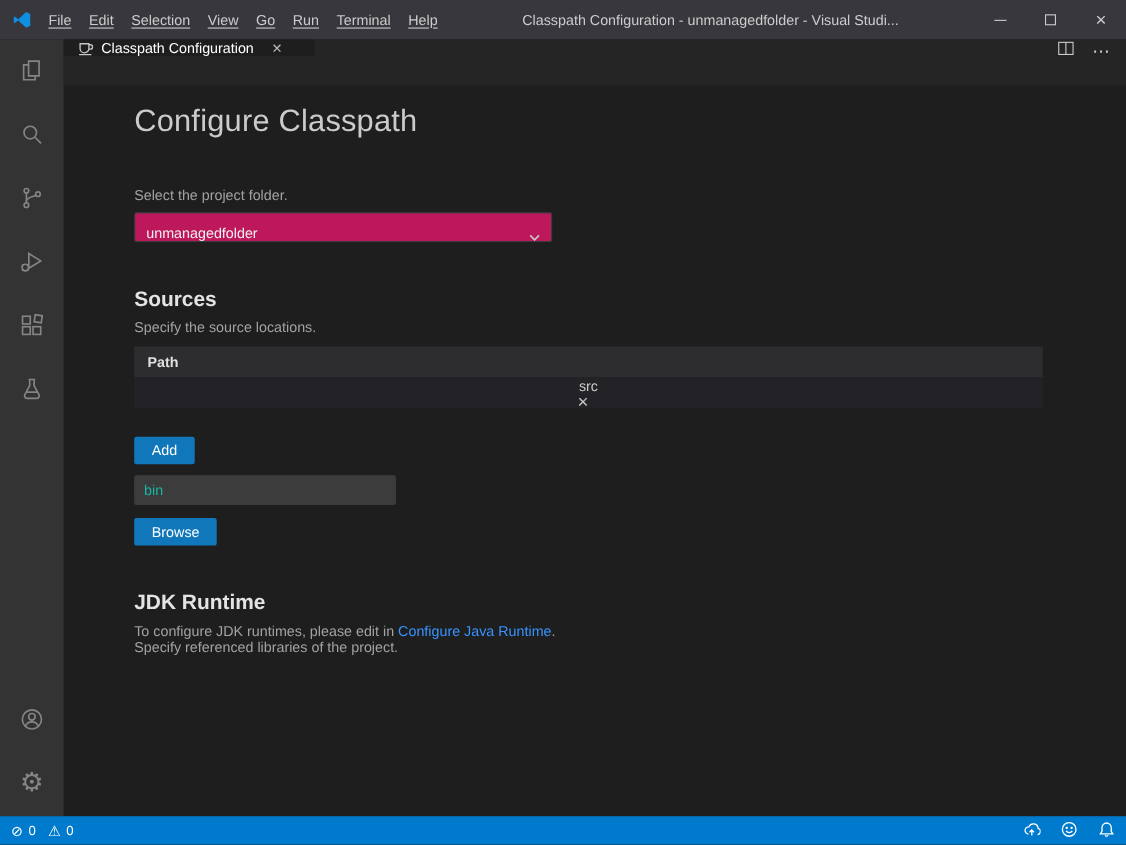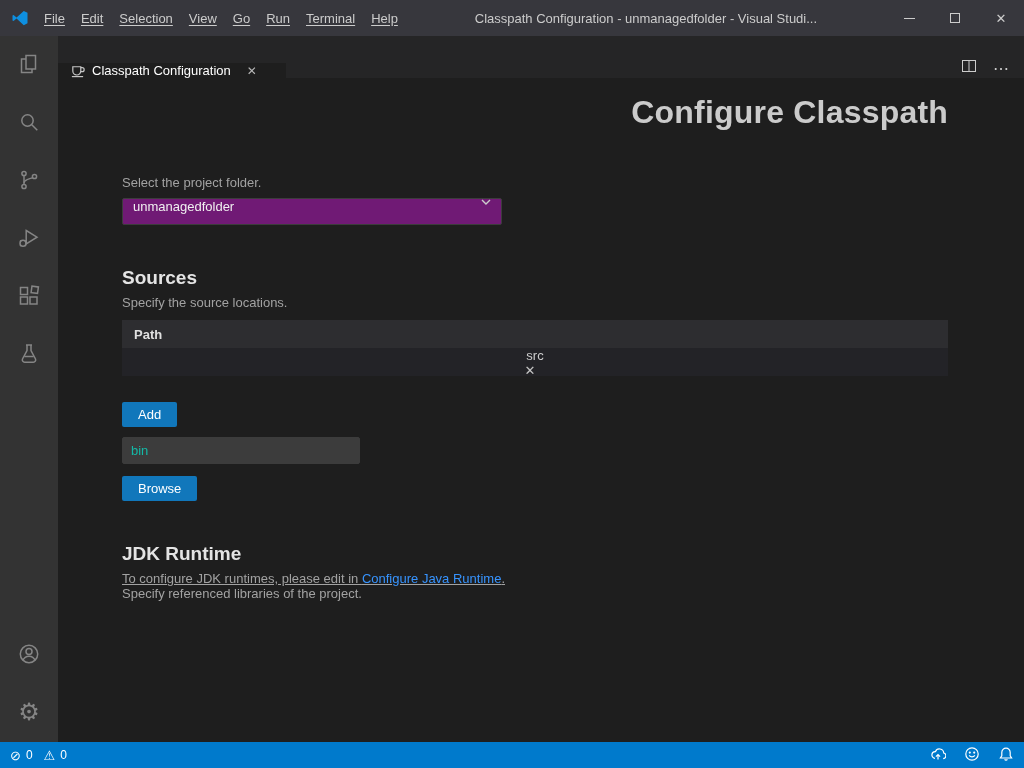--- a/index.html
+++ b/index.html
@@ -27,60 +27,60 @@
                  justify-content:space-between; padding:4px 0 6px; flex:0 0 auto; }
   .ab-group { display:flex; flex-direction:column; gap:10px; }
   .ab-item { width:58px; height:48px; display:flex; align-items:center; justify-content:center; cursor:pointer; }
   .ab-item svg { stroke:#858585; fill:none; stroke-width:1.5; }
   .gear-glyph { font-size:24px; color:#858585; line-height:1; }
 
   .editor { flex:1; display:flex; flex-direction:column; min-width:0; background:#1e1e1e; }
 
   
   .tabbar { height:42px; background:#252526; display:flex; justify-content:space-between;
-            align-items:flex-end; flex:0 0 auto; }
+            align-items:flex-start; flex:0 0 auto; }
   .tab { display:flex; align-items:center; background:#1e1e1e; padding:0 12px;
          min-width:228px; cursor:pointer; }
   .tab-icon { margin-right:7px; display:flex; }
   .tab-icon svg { stroke:#c5c5c5; fill:none; stroke-width:1.3; }
   .tab-label { color:#ffffff; font-size:13px; white-space:nowrap; }
   .tab-close { color:#b8b8b8; font-size:12px; margin-left:16px; cursor:pointer; }
   .tab-actions { display:flex; align-items:center; gap:16px; padding-right:14px; color:#cccccc; }
   .tab-actions svg { stroke:#cccccc; fill:none; }
   .more-actions { font-size:16px; letter-spacing:1px; cursor:pointer; }
 
   
   .content { flex:1; overflow:hidden; padding:16px 76px 0 64px; }
-  h1.page-title { font-size:32px; font-weight:700; color:#cbcbcb; letter-spacing:.2px;text-align:right; }
+  h1.page-title { font-size:28px; font-weight:400; color:#cbcbcb; letter-spacing:.2px; }
   .field-label { font-size:13px; color:#a2a2a2; }
   .label-project { margin-top:44px; margin-bottom:8px; }
   h2.section { font-size:19px; font-weight:700; color:#e4e4e4; margin:42px 0 6px; }
 
-  .dropdown { width:380px; height:27px; background:#701a75; border:1px solid #3c3c3c;
-              border-radius:2px; display:flex; align-items:flex-start; justify-content:space-between;
+  .dropdown { width:380px; height:27px; background:#be185d; border:1px solid #3c3c3c;
+              border-radius:2px; display:flex; align-items:flex-end; justify-content:space-between;
               padding:0 10px; color:#f0f0f0; font-size:13px; cursor:pointer; }
   .dropdown svg { stroke:#cccccc; fill:none; stroke-width:1.4; }
 
   .src-table { margin-top:10px; width:100%; }
   .thead { background:#2d2d30; height:28px; display:flex; align-items:center;
            padding:0 12px; font-size:13px; font-weight:bold; color:#e0e0e0; }
   .trow { background:#232327; height:28px; display:flex; align-items:center;
           justify-content:space-between; padding:0 12px; font-size:13px; color:#cccccc;flex-direction:column; }
   .row-x { color:#c5c5c5; font-size:13px; margin-right:10px; cursor:pointer; }
 
   .btn { margin-top:26px; background:var(--button,#1177bb); color:#ffffff; border:none;
          font-size:13px; padding:5px 16px; border-radius:2px; cursor:pointer;
          font-family:"Liberation Sans", sans-serif; display:inline-block; }
   .btn-browse { margin-top:12px; }
 
   .text-input { display:block; margin-top:10px; width:238px; height:27px; background:#3c3c3c;
                 border:1px solid #3c3c3c; border-radius:2px; color:#14b8a6; font-size:13px;
                 padding:0 8px; font-family:"Liberation Sans", sans-serif; outline:none; }
 
-  .desc-line { margin-top:6px;text-decoration:underline; }
+  .desc-line { margin-top:6px; }
   a.link { color:var(--link,#3794ff); text-decoration:none; cursor:pointer; }
 
   
   .statusbar { height:26px; background:var(--accent,#007acc); color:#ffffff; display:flex;
                justify-content:space-between; align-items:center; padding:0 10px;
                font-size:12px; flex:0 0 auto; }
   .sb-left { display:flex; align-items:center; gap:5px; cursor:pointer; }
   .sb-left .num { margin-right:6px; }
   .sb-icon-glyph { font-size:13px; line-height:1; }
   .sb-right { display:flex; align-items:center; gap:18px; }

